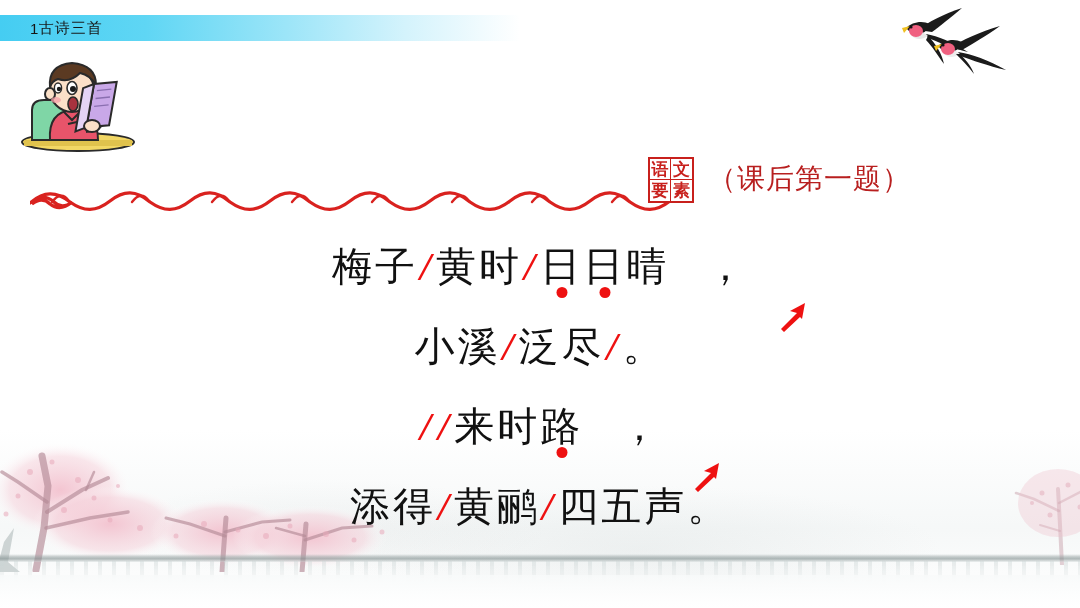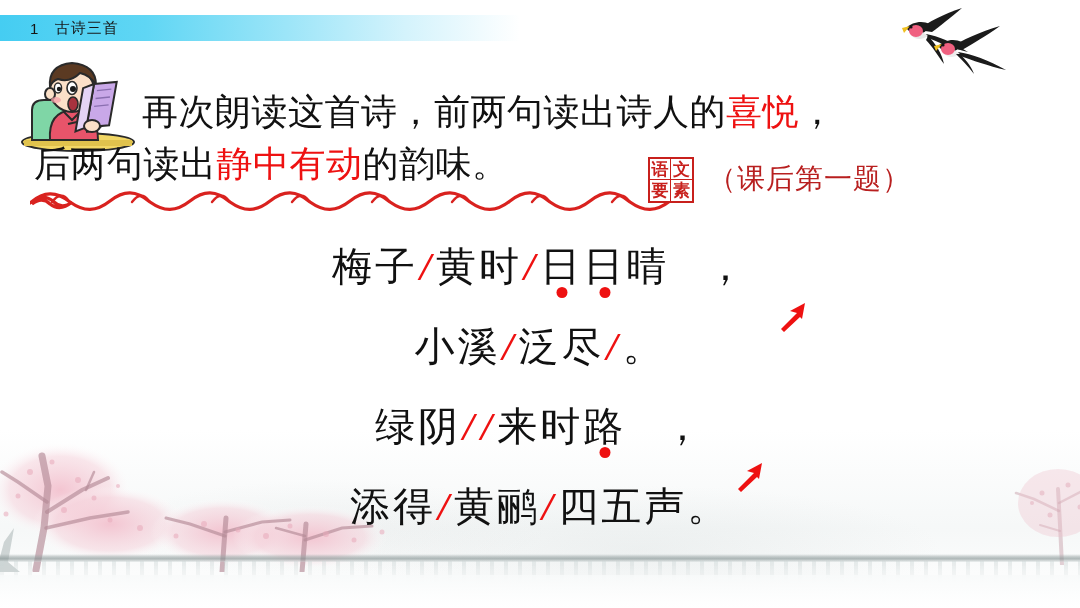--- a/index.html
+++ b/index.html
@@ -73,21 +73,20 @@
   }
   #header-num {
     color: #161616;
     font-size: 15px;
     margin-left: 30px;
     letter-spacing: 0.5px;
   }
   #header-title {
     color: #161616;
     font-size: 15px;
-    margin-left: 16px;
     letter-spacing: 1px;
   }
 
   
   #swallows {
     position: absolute;
     right: 12px; top: 2px;
     width: 180px; height: 72px;
   }
 
@@ -348,28 +347,20 @@
       <g transform="translate(78,30) rotate(10)">
         <path d="M0 0 l22 -6 v44 l-22 6 z" fill="#c9a8e8" stroke="#2a2a2a" stroke-width="2"></path>
         <path d="M0 0 l-10 6 v44 l10 -6 z" fill="#e4d4f5" stroke="#2a2a2a" stroke-width="2"></path>
         <path d="M4 6 l14 -4 M4 14 l14 -4 M4 22 l14 -4" stroke="#8a6fb0" stroke-width="1.4" fill="none"></path>
       </g>
 
       <ellipse cx="76" cy="72" rx="8" ry="6" fill="#fbe0c8" stroke="#2a2a2a" stroke-width="2"></ellipse>
     </svg>
   </div>
 
-  <div id="instruction">
-    <div>
-      <span class="indent-lead"></span><span>再次朗读这首诗，前两句读出诗人的</span><span class="hl-red">喜悦</span><span>，</span>
-    </div>
-    <div>
-      <span>后两句读出</span><span class="hl-red">静中有动</span><span>的韵味。</span>
-    </div>
-  </div>
 
   <div id="wavy-underline">
     <svg width="650" height="22" viewBox="0 0 650 22" preserveAspectRatio="none">
       <g fill="none" stroke="#d9221f" stroke-width="3.2" stroke-linecap="round">
         <path d="M2 14 q10 -12 22 -2 q8 8 18 0 q-12 10 -22 2 q-8 -8 -18 0 Z"></path>
         <path d="M0 13 C 14 1, 26 1, 40 12 C 54 22, 66 22, 80 11
                  C 94 0, 106 0, 120 12 C 134 22, 146 22, 160 11
                  C 174 0, 186 0, 200 12 C 214 22, 226 22, 240 11
                  C 254 0, 266 0, 280 12 C 294 22, 306 22, 320 11
                  C 334 0, 346 0, 360 12 C 374 22, 386 22, 400 11
@@ -415,21 +406,20 @@
 
     <div class="poem-line">
       <span class="seg">小溪</span>
       <span class="slash">/</span>
       <span class="seg">泛尽</span>
       <span class="slash">/</span>
       <span class="punct">。</span>
     </div>
 
     <div class="poem-line">
-      <span class="seg">绿阴</span>
       <span class="slash">/</span>
       <span class="slash">/</span>
       <span class="seg"><span>来时</span><span class="dotted">路</span></span>
       <span class="rise-arrow">
         <svg width="34" height="34" viewBox="0 0 34 34">
           <path d="M6 30 L22 14 L15 12 L30 4 L27 20 L25 18 L9 33 Z" fill="#ee1111"></path>
         </svg>
       </span>
       <span class="punct">，</span>
     </div>

